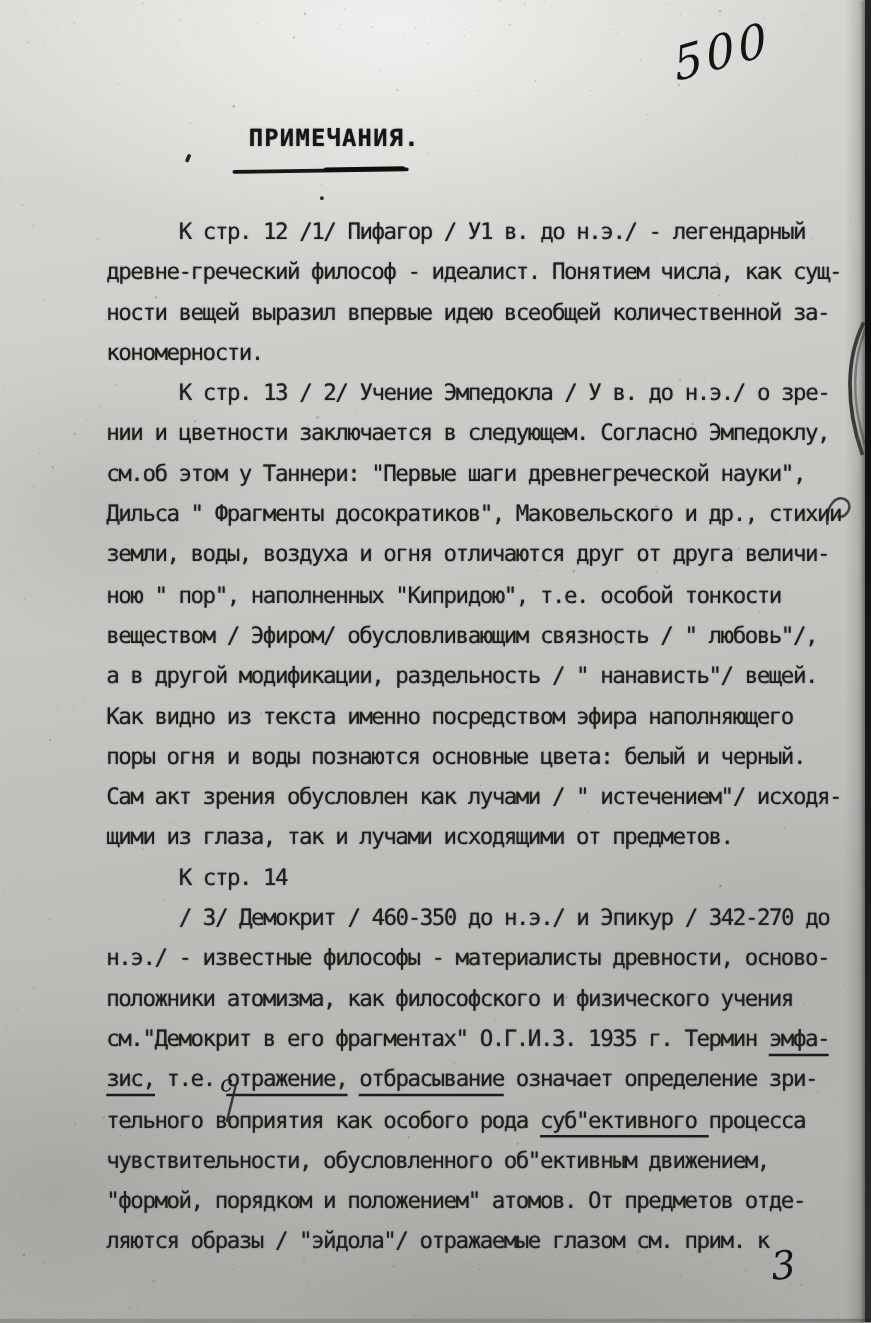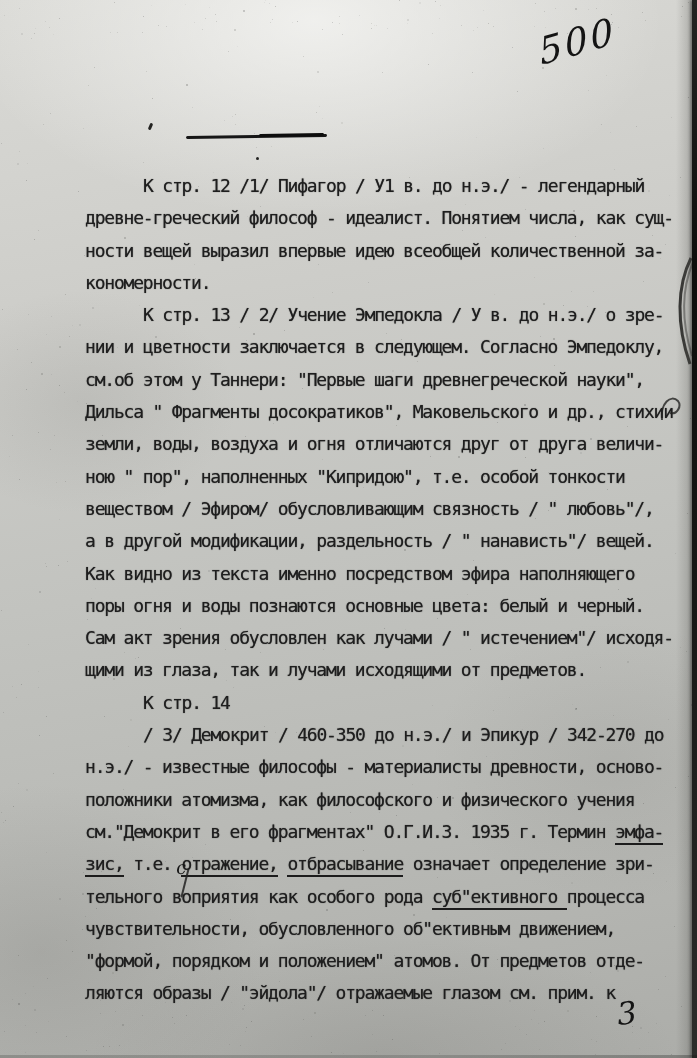--- a/index.html
+++ b/index.html
@@ -73,20 +73,21 @@
   .stray-2{left:256px;top:157px;width:3px;height:3px;border-radius:50%;}
   .speck{position:absolute;background:#242422;border-radius:50%;pointer-events:none;}
 </style>
 </head>
 <body>
 
 <div class="page" id="page">
 
   <div class="hw hw-500">500</div>
 
+  <div class="title">ПРИМЕЧАНИЯ.</div>
   <div class="title-underline"></div>
   <div class="stray stray-1"></div>
   <div class="stray stray-2"></div>
 
   <div class="doc-text" id="doc-text"><div class="line indent"><span>К стр. 12 /1/ Пифагор / У1 в. до н.э./ - легендарный</span></div><div class="line"><span>древне-греческий философ - идеалист. Понятием числа, как сущ-</span></div><div class="line"><span>ности вещей выразил впервые идею всеобщей количественной за-</span></div><div class="line"><span>кономерности.</span></div><div class="line indent"><span>К стр. 13 / 2/ Учение Эмпедокла / У в. до н.э./ о зре-</span></div><div class="line"><span>нии и цветности заключается в следующем. Согласно Эмпедоклу,</span></div><div class="line"><span>см.об этом у Таннери: "Первые шаги древнегреческой науки",</span></div><div class="line"><span>Дильса " Фрагменты досократиков", Маковельского и др., стихии</span></div><div class="line"><span>земли, воды, воздуха и огня отличаются друг от друга величи-</span></div><div class="line"><span>ною " пор", наполненных "Кипридою", т.е. особой тонкости</span></div><div class="line"><span>веществом / Эфиром/ обусловливающим связность / " любовь"/,</span></div><div class="line"><span>а в другой модификации, раздельность / " нанависть"/ вещей.</span></div><div class="line"><span>Как видно из текста именно посредством эфира наполняющего</span></div><div class="line"><span>поры огня и воды познаются основные цвета: белый и черный.</span></div><div class="line"><span>Сам акт зрения обусловлен как лучами / " истечением"/ исходя-</span></div><div class="line"><span>щими из глаза, так и лучами исходящими от предметов.</span></div><div class="line indent"><span>К стр. 14</span></div><div class="line indent"><span>/ 3/ Демокрит / 460-350 до н.э./ и Эпикур / 342-270 до</span></div><div class="line"><span>н.э./ - известные философы - материалисты древности, осново-</span></div><div class="line"><span>положники атомизма, как философского и физического учения</span></div><div class="line"><span>см."Демокрит в его фрагментах" О.Г.И.З. 1935 г. Термин </span><span class="seg-u">эмфа-</span></div><div class="line"><span class="seg-u">зис,</span><span> т.е. </span><span class="seg-u">отражение,</span><span> </span><span class="seg-u">отбрасывание</span><span> означает определение зри-</span></div><div class="line"><span>тельного воприятия как особого рода </span><span class="seg-u">суб"ективного </span><span>процесса</span></div><div class="line"><span>чувствительности, обусловленного об"ективным движением,</span></div><div class="line"><span>"формой, порядком и положением" атомов. От предметов отде-</span></div><div class="line"><span>ляются образы / "эйдола"/ отражаемые глазом см. прим. к</span></div></div>
 
   <div class="hw hw-c">с</div>
   <div class="hw-c-stroke"></div>
 
   <div class="hw hw-3">3</div>

